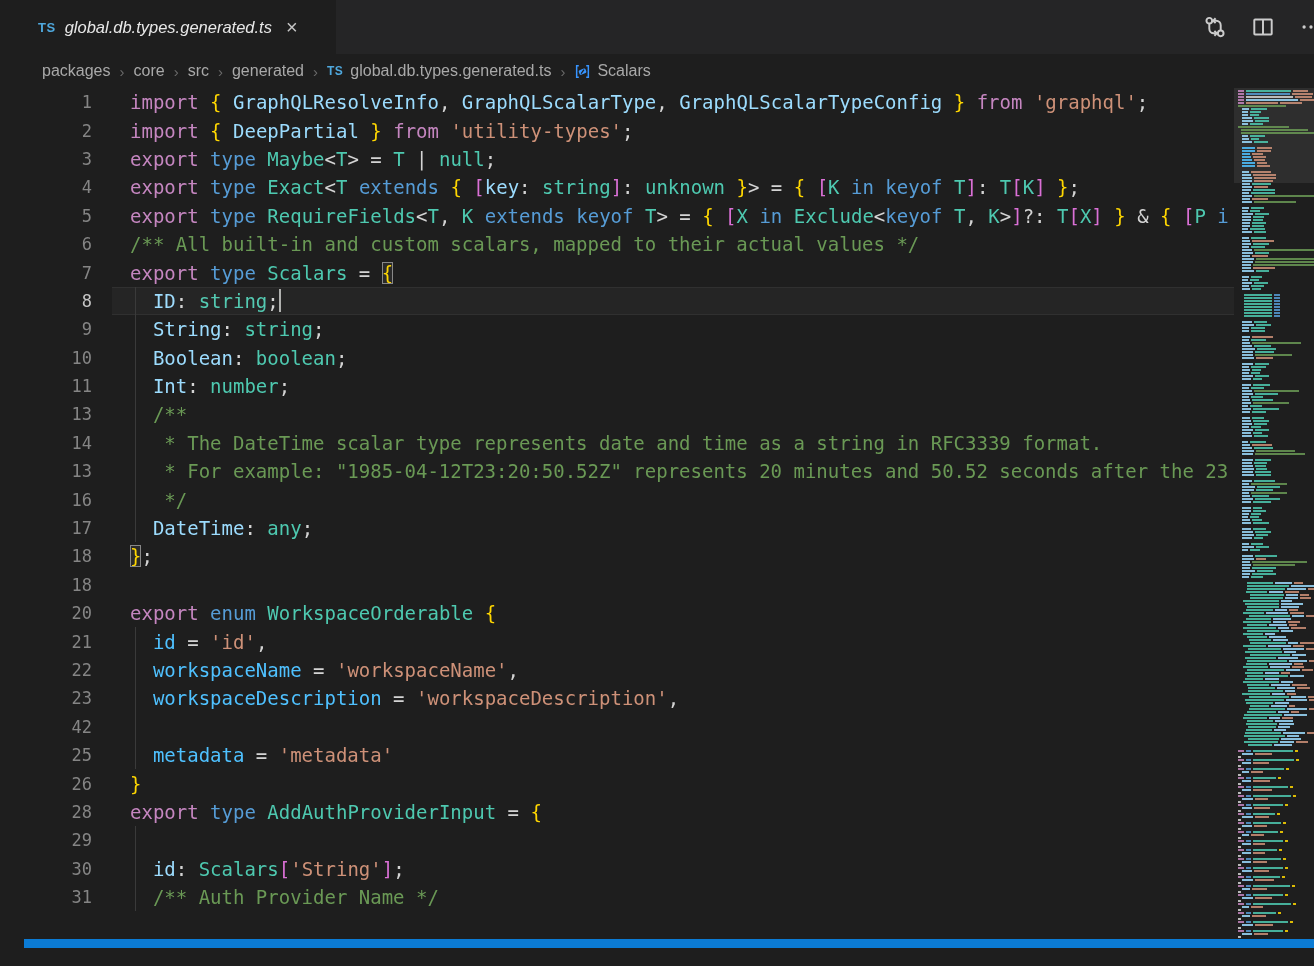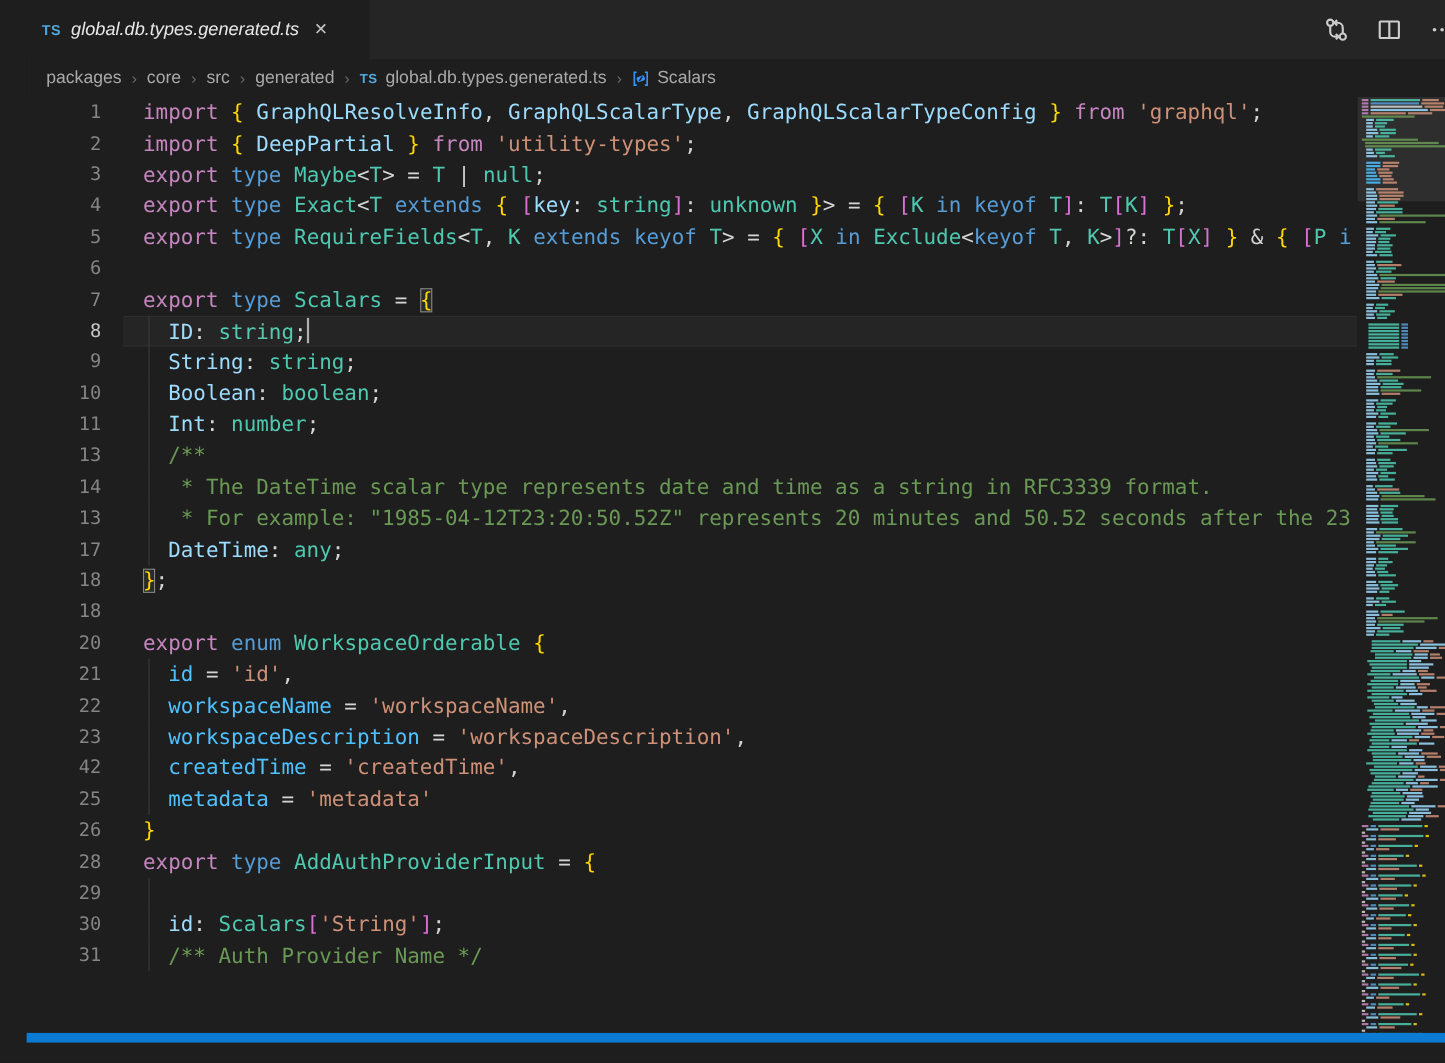--- a/index.html
+++ b/index.html
@@ -127,37 +127,38 @@
         <span>Scalars</span>
       </span>
     </div>
 
   <div class="editor" id="editor">
       <div class="row"><span class="gutter">1</span><span class="code"><span class="tk-k">import</span><span class="tk-w"> </span><span class="tk-g1">{</span><span class="tk-w"> </span><span class="tk-p">GraphQLResolveInfo</span><span class="tk-w">,</span><span class="tk-w"> </span><span class="tk-p">GraphQLScalarType</span><span class="tk-w">,</span><span class="tk-w"> </span><span class="tk-p">GraphQLScalarTypeConfig</span><span class="tk-w"> </span><span class="tk-g1">}</span><span class="tk-w"> </span><span class="tk-k">from</span><span class="tk-w"> </span><span class="tk-s">'graphql'</span><span class="tk-w">;</span></span></div>
       <div class="row"><span class="gutter">2</span><span class="code"><span class="tk-k">import</span><span class="tk-w"> </span><span class="tk-g1">{</span><span class="tk-w"> </span><span class="tk-p">DeepPartial</span><span class="tk-w"> </span><span class="tk-g1">}</span><span class="tk-w"> </span><span class="tk-k">from</span><span class="tk-w"> </span><span class="tk-s">'utility-types'</span><span class="tk-w">;</span></span></div>
       <div class="row"><span class="gutter">3</span><span class="code"><span class="tk-k">export</span><span class="tk-w"> </span><span class="tk-b">type</span><span class="tk-w"> </span><span class="tk-t">Maybe</span><span class="tk-w">&lt;</span><span class="tk-t">T</span><span class="tk-w">&gt;</span><span class="tk-w"> = </span><span class="tk-t">T</span><span class="tk-w"> | </span><span class="tk-t">null</span><span class="tk-w">;</span></span></div>
       <div class="row"><span class="gutter">4</span><span class="code"><span class="tk-k">export</span><span class="tk-w"> </span><span class="tk-b">type</span><span class="tk-w"> </span><span class="tk-t">Exact</span><span class="tk-w">&lt;</span><span class="tk-t">T</span><span class="tk-w"> </span><span class="tk-b">extends</span><span class="tk-w"> </span><span class="tk-g1">{</span><span class="tk-w"> </span><span class="tk-g2">[</span><span class="tk-p">key</span><span class="tk-w">: </span><span class="tk-t">string</span><span class="tk-g2">]</span><span class="tk-w">: </span><span class="tk-t">unknown</span><span class="tk-w"> </span><span class="tk-g1">}</span><span class="tk-w">&gt;</span><span class="tk-w"> = </span><span class="tk-g1">{</span><span class="tk-w"> </span><span class="tk-g2">[</span><span class="tk-t">K</span><span class="tk-w"> </span><span class="tk-b">in</span><span class="tk-w"> </span><span class="tk-b">keyof</span><span class="tk-w"> </span><span class="tk-t">T</span><span class="tk-g2">]</span><span class="tk-w">: </span><span class="tk-t">T</span><span class="tk-g2">[</span><span class="tk-t">K</span><span class="tk-g2">]</span><span class="tk-w"> </span><span class="tk-g1">}</span><span class="tk-w">;</span></span></div>
       <div class="row"><span class="gutter">5</span><span class="code"><span class="tk-k">export</span><span class="tk-w"> </span><span class="tk-b">type</span><span class="tk-w"> </span><span class="tk-t">RequireFields</span><span class="tk-w">&lt;</span><span class="tk-t">T</span><span class="tk-w">, </span><span class="tk-t">K</span><span class="tk-w"> </span><span class="tk-b">extends</span><span class="tk-w"> </span><span class="tk-b">keyof</span><span class="tk-w"> </span><span class="tk-t">T</span><span class="tk-w">&gt;</span><span class="tk-w"> = </span><span class="tk-g1">{</span><span class="tk-w"> </span><span class="tk-g2">[</span><span class="tk-t">X</span><span class="tk-w"> </span><span class="tk-b">in</span><span class="tk-w"> </span><span class="tk-t">Exclude</span><span class="tk-w">&lt;</span><span class="tk-b">keyof</span><span class="tk-w"> </span><span class="tk-t">T</span><span class="tk-w">, </span><span class="tk-t">K</span><span class="tk-w">&gt;</span><span class="tk-g2">]</span><span class="tk-w">?: </span><span class="tk-t">T</span><span class="tk-g2">[</span><span class="tk-t">X</span><span class="tk-g2">]</span><span class="tk-w"> </span><span class="tk-g1">}</span><span class="tk-w"> &amp; </span><span class="tk-g1">{</span><span class="tk-w"> </span><span class="tk-g2">[</span><span class="tk-t">P</span><span class="tk-w"> </span><span class="tk-b">i</span></span></div>
-      <div class="row"><span class="gutter">6</span></div>
+      <div class="row"><span class="gutter">6</span><span class="code"><span class="tk-c">/** All built-in and custom scalars, mapped to their actual values */</span></span></div>
       <div class="row"><span class="gutter">7</span><span class="code"><span class="tk-k">export</span><span class="tk-w"> </span><span class="tk-b">type</span><span class="tk-w"> </span><span class="tk-t">Scalars</span><span class="tk-w"> = </span><span class="tk-g1 bm">{</span></span></div>
       <div class="row cur"><div class="cur-band"></div><div class="guide"></div><span class="gutter">8</span><span class="code"><span class="tk-w">  </span><span class="tk-p">ID</span><span class="tk-w">: </span><span class="tk-t">string</span><span class="tk-w">;</span><span class="cursor"></span></span></div>
       <div class="row"><div class="guide"></div><span class="gutter">9</span><span class="code"><span class="tk-w">  </span><span class="tk-p">String</span><span class="tk-w">: </span><span class="tk-t">string</span><span class="tk-w">;</span></span></div>
       <div class="row"><div class="guide"></div><span class="gutter">10</span><span class="code"><span class="tk-w">  </span><span class="tk-p">Boolean</span><span class="tk-w">: </span><span class="tk-t">boolean</span><span class="tk-w">;</span></span></div>
       <div class="row"><div class="guide"></div><span class="gutter">11</span><span class="code"><span class="tk-w">  </span><span class="tk-p">Int</span><span class="tk-w">: </span><span class="tk-t">number</span><span class="tk-w">;</span></span></div>
       <div class="row"><div class="guide"></div><span class="gutter">13</span><span class="code"><span class="tk-w">  </span><span class="tk-c">/**</span></span></div>
       <div class="row"><div class="guide"></div><span class="gutter">14</span><span class="code"><span class="tk-c">   * The DateTime scalar type represents date and time as a string in RFC3339 format.</span></span></div>
       <div class="row"><div class="guide"></div><span class="gutter">13</span><span class="code"><span class="tk-c">   * For example: "1985-04-12T23:20:50.52Z" represents 20 minutes and 50.52 seconds after the 23</span></span></div>
+      <div class="row"><div class="guide"></div><span class="gutter">16</span><span class="code"><span class="tk-c">   */</span></span></div>
       <div class="row"><div class="guide"></div><span class="gutter">17</span><span class="code"><span class="tk-w">  </span><span class="tk-p">DateTime</span><span class="tk-w">: </span><span class="tk-t">any</span><span class="tk-w">;</span></span></div>
       <div class="row"><span class="gutter">18</span><span class="code"><span class="tk-g1 bm">}</span><span class="tk-w">;</span></span></div>
       <div class="row"><span class="gutter">18</span><span class="code"></span></div>
       <div class="row"><span class="gutter">20</span><span class="code"><span class="tk-k">export</span><span class="tk-w"> </span><span class="tk-b">enum</span><span class="tk-w"> </span><span class="tk-t">WorkspaceOrderable</span><span class="tk-w"> </span><span class="tk-g1">{</span></span></div>
       <div class="row"><div class="guide"></div><span class="gutter">21</span><span class="code"><span class="tk-w">  </span><span class="tk-e">id</span><span class="tk-w"> = </span><span class="tk-s">'id'</span><span class="tk-w">,</span></span></div>
       <div class="row"><div class="guide"></div><span class="gutter">22</span><span class="code"><span class="tk-w">  </span><span class="tk-e">workspaceName</span><span class="tk-w"> = </span><span class="tk-s">'workspaceName'</span><span class="tk-w">,</span></span></div>
       <div class="row"><div class="guide"></div><span class="gutter">23</span><span class="code"><span class="tk-w">  </span><span class="tk-e">workspaceDescription</span><span class="tk-w"> = </span><span class="tk-s">'workspaceDescription'</span><span class="tk-w">,</span></span></div>
-      <div class="row"><div class="guide"></div><span class="gutter">42</span><span class="code"><span class="tk-w">  </span><span class="tk-e">createdTime</span><span class="tk-w"> = </span><span class="tk-s">'createdTime'</span><span class="tk-w">,</span></span></div>
+      <div class="row"><div class="guide"></div><span class="gutter">42</span></div>
       <div class="row"><div class="guide"></div><span class="gutter">25</span><span class="code"><span class="tk-w">  </span><span class="tk-e">metadata</span><span class="tk-w"> = </span><span class="tk-s">'metadata'</span></span></div>
       <div class="row"><span class="gutter">26</span><span class="code"><span class="tk-g1">}</span></span></div>
       <div class="row"><span class="gutter">28</span><span class="code"><span class="tk-k">export</span><span class="tk-w"> </span><span class="tk-b">type</span><span class="tk-w"> </span><span class="tk-t">AddAuthProviderInput</span><span class="tk-w"> = </span><span class="tk-g1">{</span></span></div>
       <div class="row"><div class="guide"></div><span class="gutter">29</span></div>
       <div class="row"><div class="guide"></div><span class="gutter">30</span><span class="code"><span class="tk-w">  </span><span class="tk-p">id</span><span class="tk-w">: </span><span class="tk-t">Scalars</span><span class="tk-g2">[</span><span class="tk-s">'String'</span><span class="tk-g2">]</span><span class="tk-w">;</span></span></div>
       <div class="row"><div class="guide"></div><span class="gutter">31</span><span class="code"><span class="tk-w">  </span><span class="tk-c">/** Auth Provider Name */</span></span></div>
     </div>
 
   <div class="minimap" id="minimap">
     <div class="mm-slider"></div>

